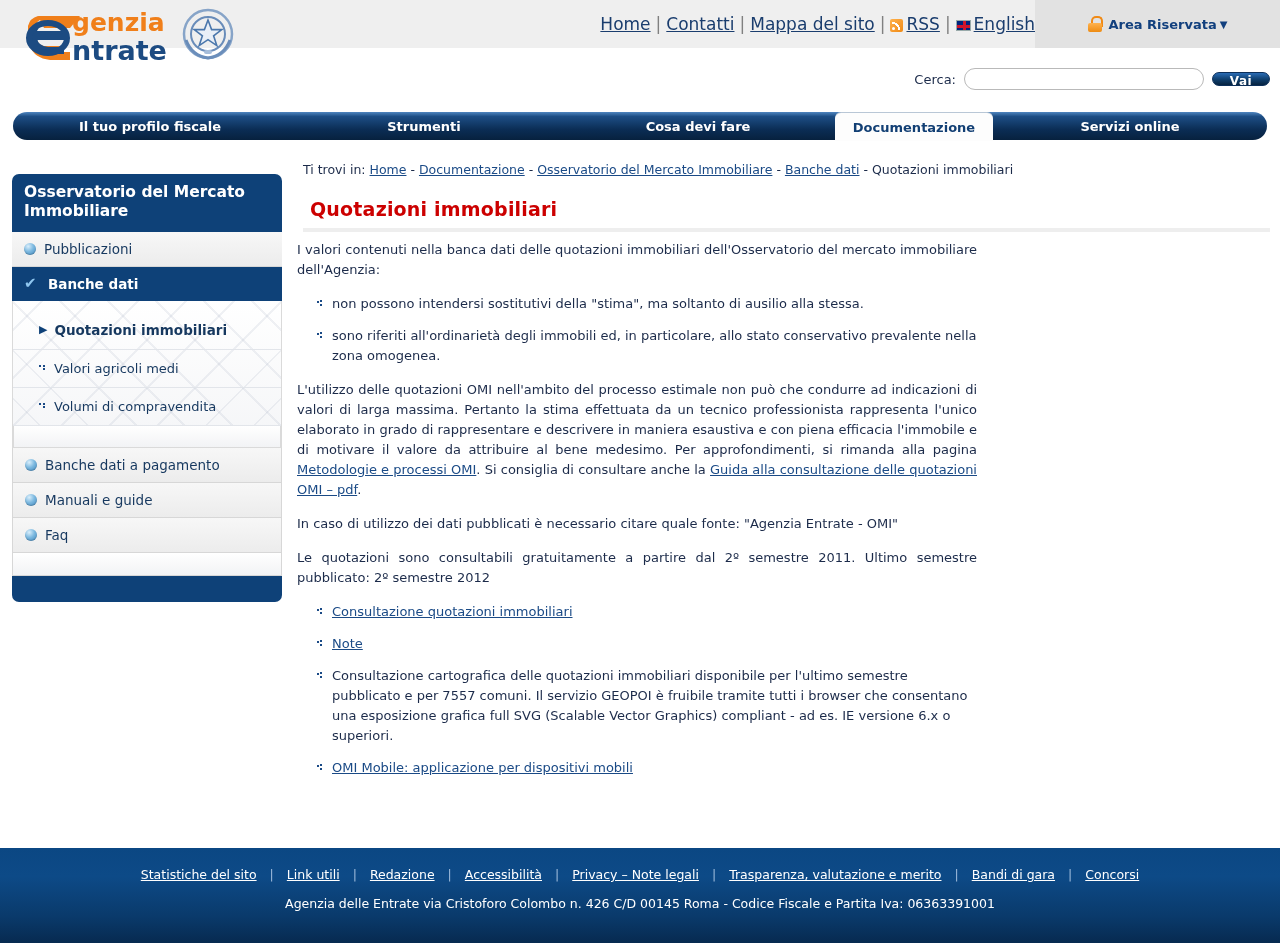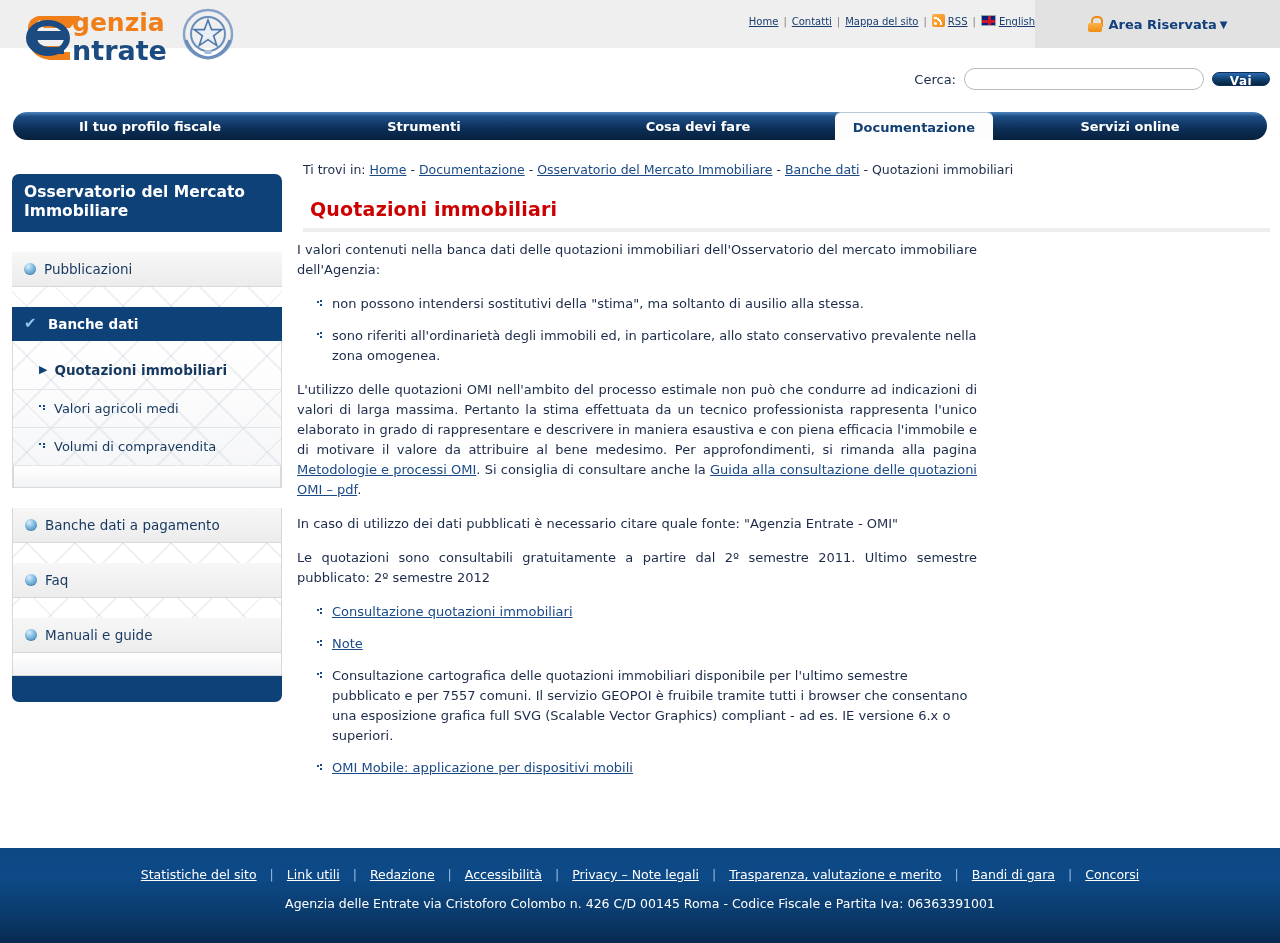--- a/index.html
+++ b/index.html
@@ -14,21 +14,21 @@
     position:relative;
   }
 
   
   .topbar {
     position:absolute; left:0; top:0; width:1280px; height:48px;
     background:#efefef;
   }
   .topbar-links {
     position:absolute; right:245px; top:14px;
-    font-size:10px; white-space:nowrap;
+    font-size:17px; white-space:nowrap;
     color:#1c2b4a;
   }
   .topbar-links a {
     color:#1a3d6e; text-decoration:underline;
   }
   .topbar-sep { color:#808080; margin:0 5px; }
   .rss-icon {
     display:inline-block; width:13px; height:13px; vertical-align:-2px;
     background:linear-gradient(135deg,#ffb24d 0%,#f08a16 100%);
     border-radius:2px; position:relative; margin-right:3px;
@@ -166,21 +166,21 @@
       repeating-linear-gradient(45deg, rgba(160,170,190,.16) 0 2px, transparent 2px 34px),
       repeating-linear-gradient(-45deg, rgba(160,170,190,.16) 0 2px, transparent 2px 34px);
     pointer-events:none;
   }
   .sb-item {
     position:relative;
     background:linear-gradient(#f7f7f7,#ececec);
     border-bottom:1px solid #d7d7d7;
     padding:9px 12px 9px 12px;
     font-size:13.5px; color:#16385f; cursor:pointer;
-    display:flex; align-items:center; gap:8px;margin-top:20px;
+    display:flex; align-items:center; gap:8px;
   }
   .sb-item.active {
     background:#0e4178; color:#ffffff; font-weight:bold;
     border-bottom:none;
   }
   .sphere-icon {
     width:12px; height:12px; border-radius:50%;
     background:radial-gradient(circle at 35% 28%, #d9eefb 0%, #7db9e0 45%, #3e85bb 100%);
     box-shadow:inset 0 -1px 1px rgba(0,0,0,.18);
     flex:0 0 12px;
@@ -367,25 +367,25 @@
   </div>
 
   <div class="sb-list sb-block2">
     <div class="sb-watermark"></div>
     <div class="sb-item">
       <span class="sphere-icon"></span>
       <span>Banche dati a pagamento</span>
     </div>
     <div class="sb-item">
       <span class="sphere-icon"></span>
-      <span>Faq</span>
+      <span>Manuali e guide</span>
     </div>
     <div class="sb-item">
       <span class="sphere-icon"></span>
-      <span>Manuali e guide</span>
+      <span>Faq</span>
     </div>
     <div class="sb-gap" style="border:none;"></div>
   </div>
 
   <div class="sb-foot"></div>
 </div>
 
 <div class="content">
 
   <p>I valori contenuti nella banca dati delle quotazioni immobiliari dell'Osservatorio del mercato immobiliare dell'Agenzia:</p>

